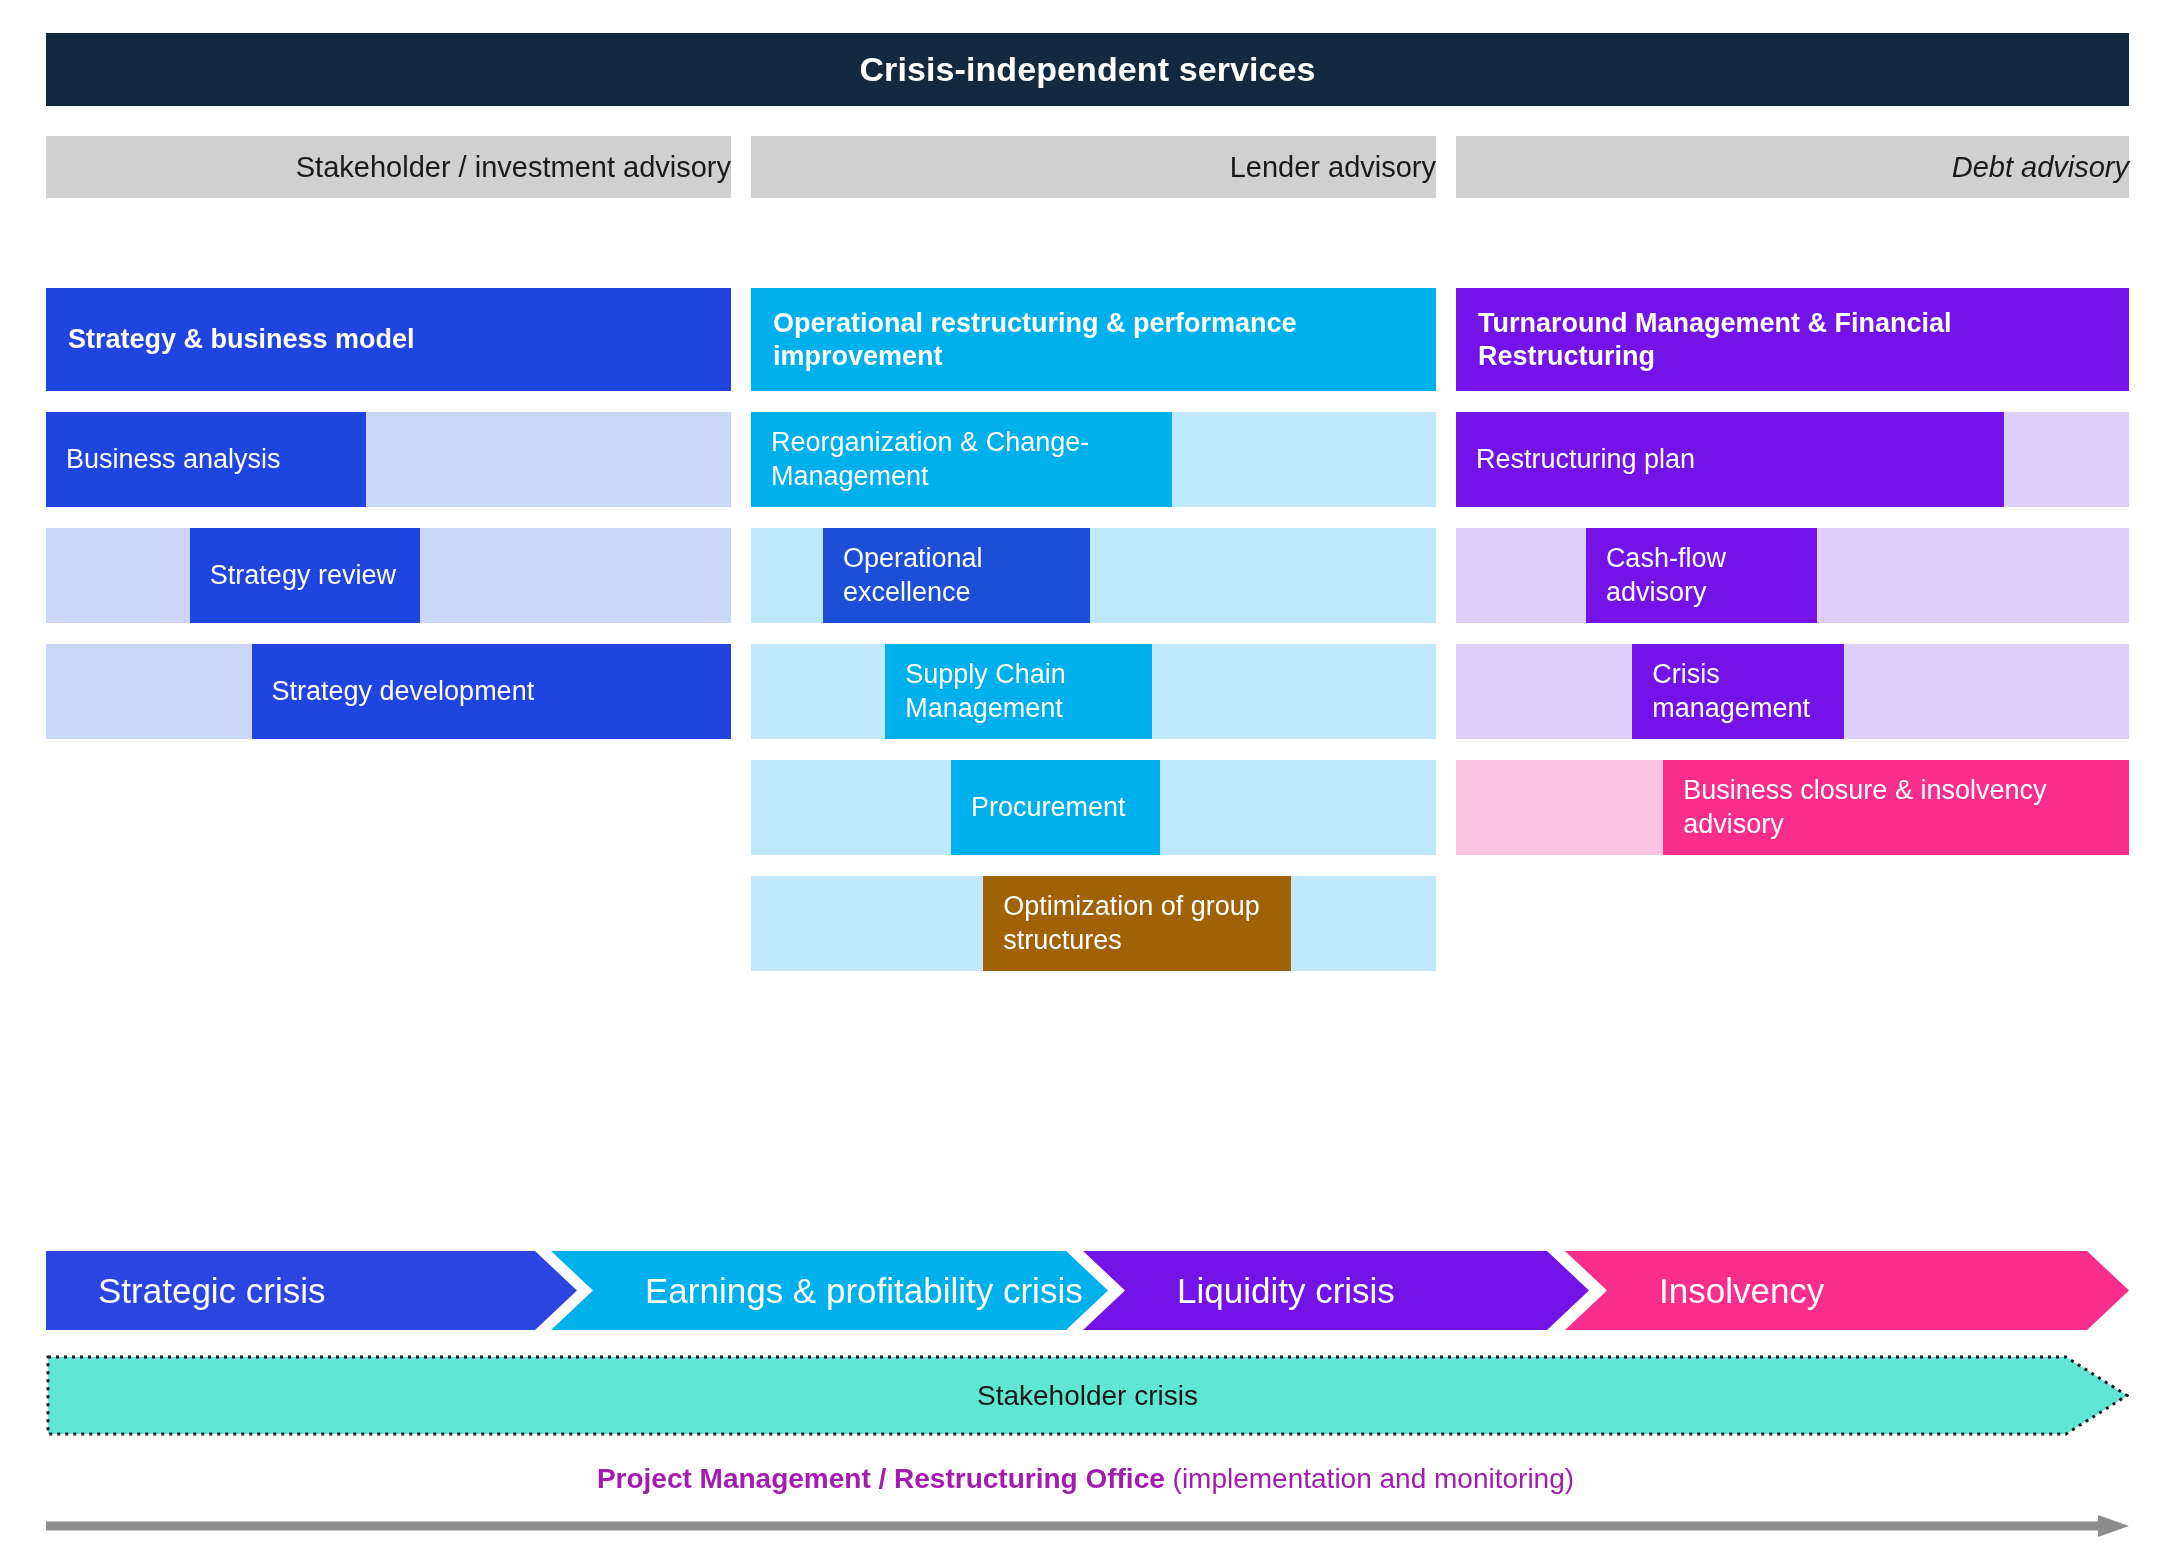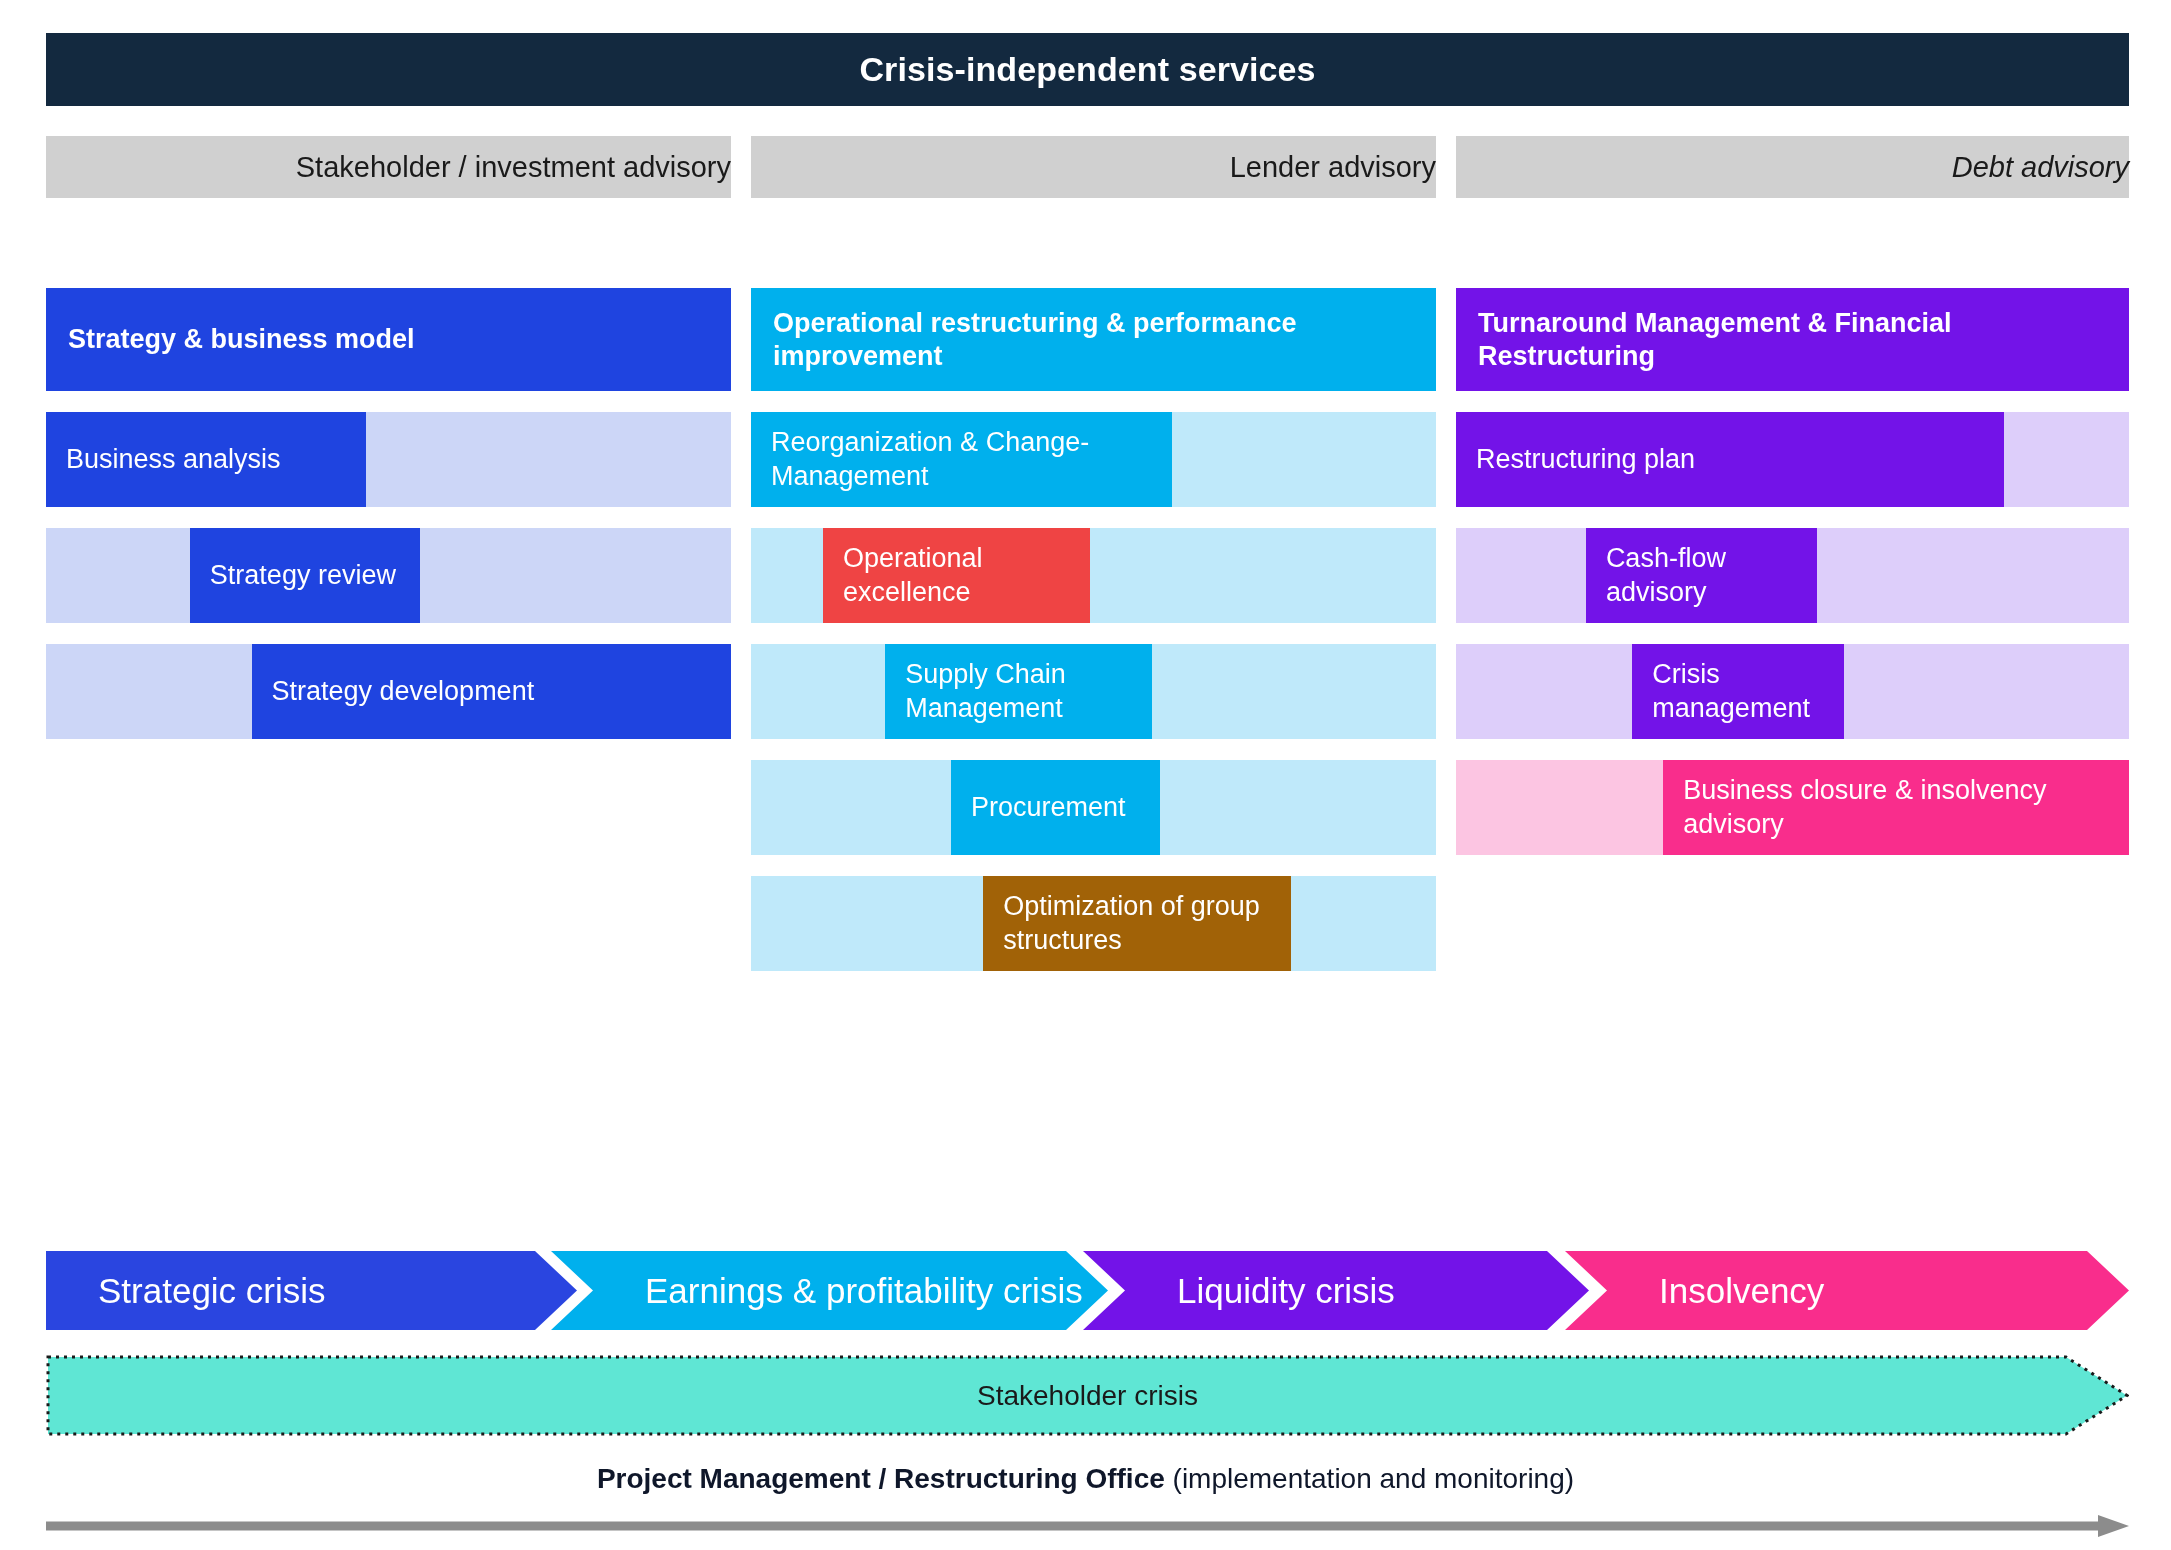--- a/index.html
+++ b/index.html
@@ -159,21 +159,21 @@
   }
 
   
   .pmo {
     position: absolute;
     left: 0;
     top: 1463px;
     width: 2171px;
     text-align: center;
     font-size: 28px;
-    color: #0f172a;
+    color: #a21caf;
     white-space: nowrap;
   }
   .pmo .bold { font-weight: bold; }
   .pmo .light { font-weight: normal; }
 
   
   .bottom-arrow {
     position: absolute;
     left: 46px;
     top: 1513px;
@@ -228,21 +228,21 @@
         <span class="cat-header-text">Operational restructuring &amp; performance improvement</span>
       </div>
       <div class="track">
         <div class="track-bg" style="background: rgb(191, 233, 250);"></div>
         <div class="track-chip" style="background: rgb(0, 176, 237); left: 0%; width: 61.5%;">
           <span class="track-chip-text">Reorganization &amp; Change-Management</span>
         </div>
       </div>
       <div class="track">
         <div class="track-bg" style="background: rgb(191, 233, 250);"></div>
-        <div class="track-chip" style="background: #ef4444; left: 10.5%; width: 39%;">
+        <div class="track-chip" style="background: #1d4ed8; left: 10.5%; width: 39%;">
           <span class="track-chip-text">Operational excellence</span>
         </div>
       </div>
       <div class="track">
         <div class="track-bg" style="background: rgb(191, 233, 250);"></div>
         <div class="track-chip" style="background: rgb(0, 176, 237); left: 19.6%; width: 39%;">
           <span class="track-chip-text">Supply Chain Management</span>
         </div>
       </div>
       <div class="track">

